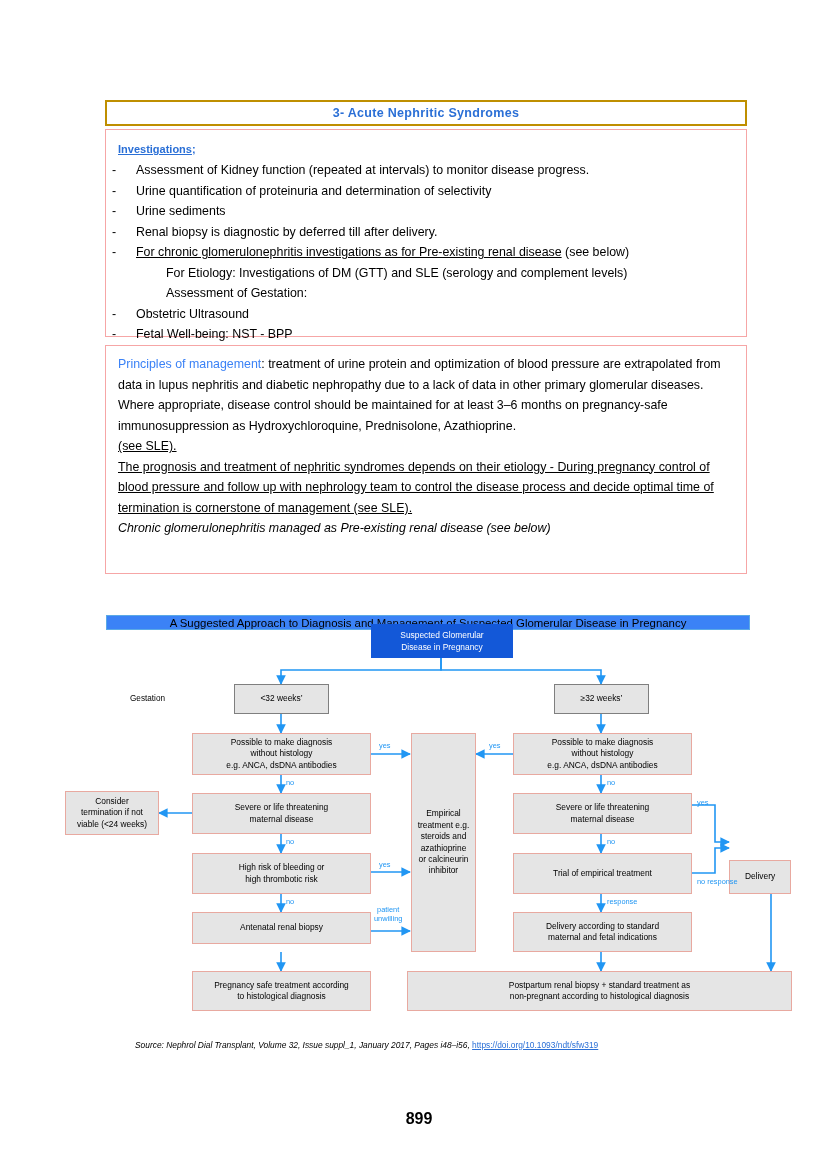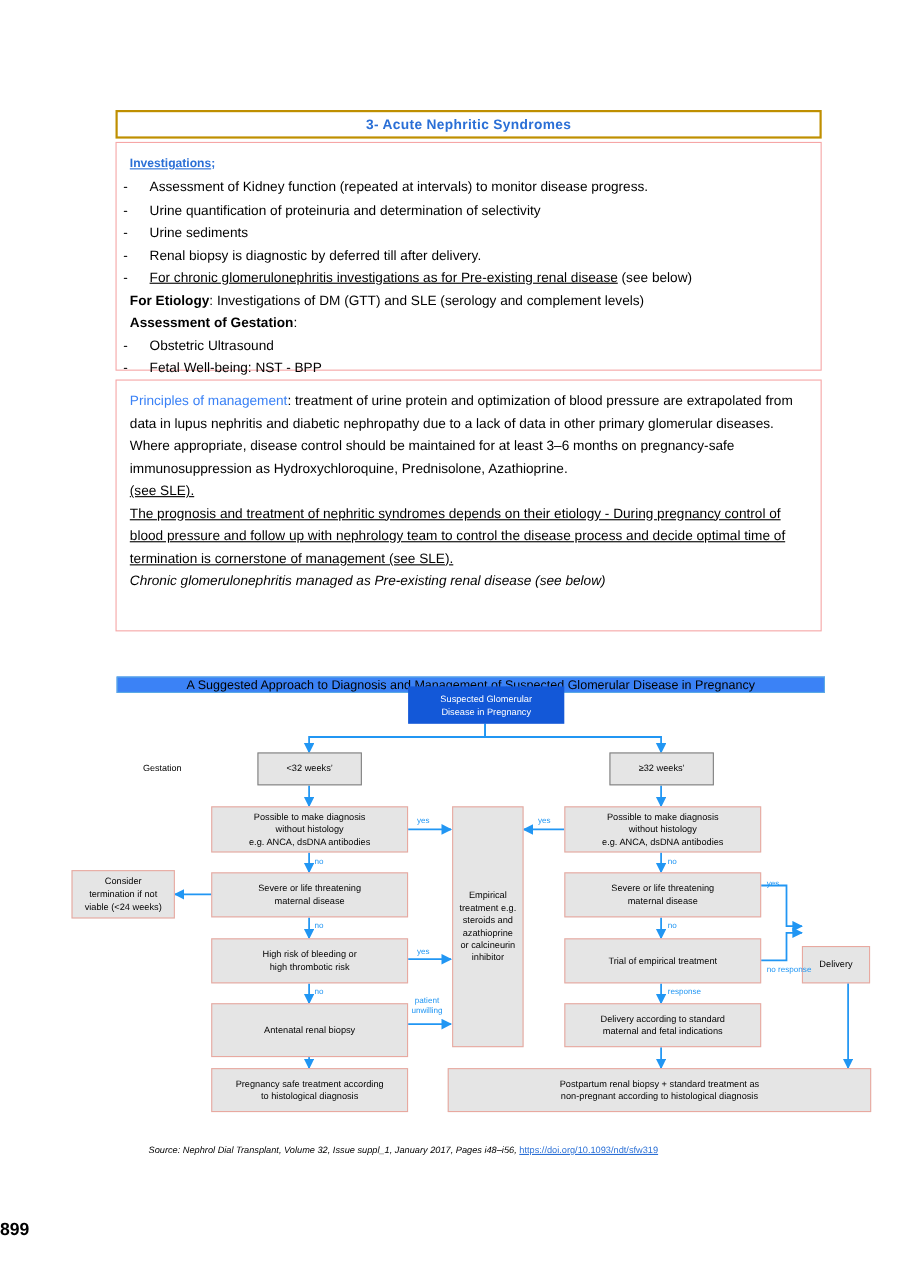--- a/index.html
+++ b/index.html
@@ -74,21 +74,21 @@
   .hd-invest .u { text-decoration: underline; }
   .bullet {
     font-size: 12.4px;
     line-height: 20.5px;
     padding-left: 6px;
     text-indent: -6px;
     white-space: nowrap;
   }
   .bullet .dash { display: inline-block; width: 18px; }
   .u  { text-decoration: underline; }
-  .b  { font-weight: bold; }
+  .b  { font-weight: normal; margin-left: 48px; }
   .it { font-style: italic; }
   .principles-head { color: #3b82f6; }
 
   
   .flow-title-box {
     position: absolute;
     left: 106px;
     top: 593px;
     width: 644px;
     height: 15px;
@@ -159,21 +159,21 @@
   .source .link {
     color: #2a6fd6;
     text-decoration: underline;
     font-style: normal;
   }
   .pagenum {
     position: absolute;
     left: 0;
     top: 1110px;
     width: 838px;
-    text-align: left;
+    text-align: center;
     font-size: 16px;
     font-weight: bold;
     color: #000;
   }
 </style>
 </head>
 <body>
 
 <div class="title-box">
   <span class="title-text">3- Acute Nephritic Syndromes</span>
@@ -273,21 +273,21 @@
 <div class="node pinkb" style="left:192px; top:793px; width:179px; height:41px;">
   <span style="white-space:pre-line">Severe or life threatening
 maternal disease</span>
 </div>
 
 <div class="node pinkb" style="left:192px; top:853px; width:179px; height:41px;">
   <span style="white-space:pre-line">High risk of bleeding or
 high thrombotic risk</span>
 </div>
 
-<div class="node pinkb" style="left:192px; top:912px; width:179px; height:49px;">
+<div class="node pinkb" style="left:192px; top:912px; width:179px; height:32px;">
   <span style="white-space:pre-line">Antenatal renal biopsy</span>
 </div>
 
 <div class="node pinkb" style="left:192px; top:971px; width:179px; height:40px;">
   <span style="white-space:pre-line">Pregnancy safe treatment according
 to histological diagnosis</span>
 </div>
 
 <div class="node pinkb" style="left:65px; top:791px; width:94px; height:44px;">
   <span style="white-space:pre-line">Consider

